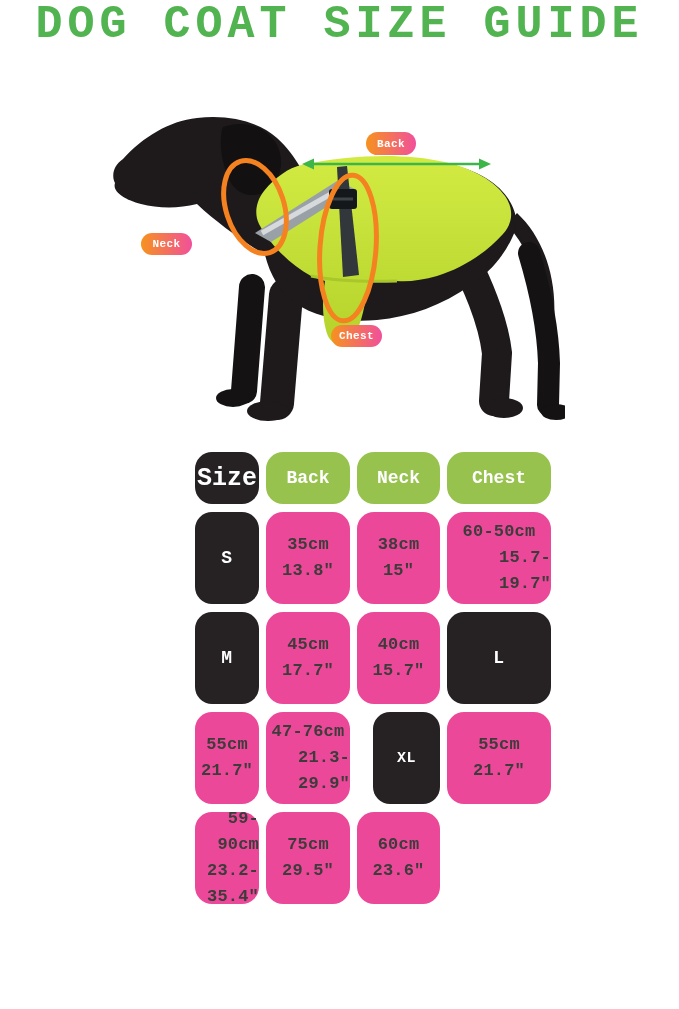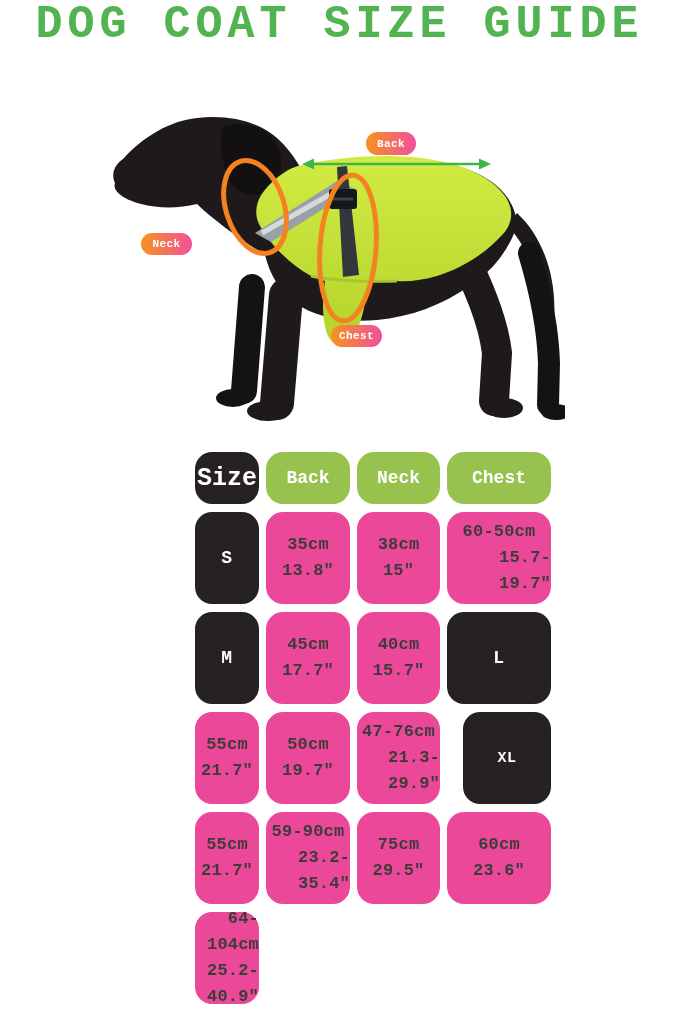--- a/index.html
+++ b/index.html
@@ -156,24 +156,20 @@
       <span class="val">40cm</span>
       <span class="val">15.7"</span>
     </div>
 
     <div class="cell cell-dark sz">L</div>
     <div class="cell cell-litegreen">
       <span class="val">55cm</span>
       <span class="val">21.7"</span>
     </div>
     <div class="cell cell-litegreen">
-      <span class="val">50cm</span>
-      <span class="val">19.7"</span>
-    </div>
-    <div class="cell cell-litegreen">
       <span class="val">47-76cm</span>
       <span class="val">21.3-29.9"</span>
     </div>
 
     <div class="cell cell-dark sz sz-small">XL</div>
     <div class="cell cell-litegreen">
       <span class="val">55cm</span>
       <span class="val">21.7"</span>
     </div>
     <div class="cell cell-litegreen">
@@ -182,19 +178,15 @@
     </div>
 
     <div class="cell cell-litegreen">
       <span class="val">75cm</span>
       <span class="val">29.5"</span>
     </div>
     <div class="cell cell-litegreen">
       <span class="val">60cm</span>
       <span class="val">23.6"</span>
     </div>
-    <div class="cell cell-litegreen">
-      <span class="val">64-104cm</span>
-      <span class="val">25.2-40.9"</span>
-    </div>
   </div>
 
 </div>
 
 </body></html>

